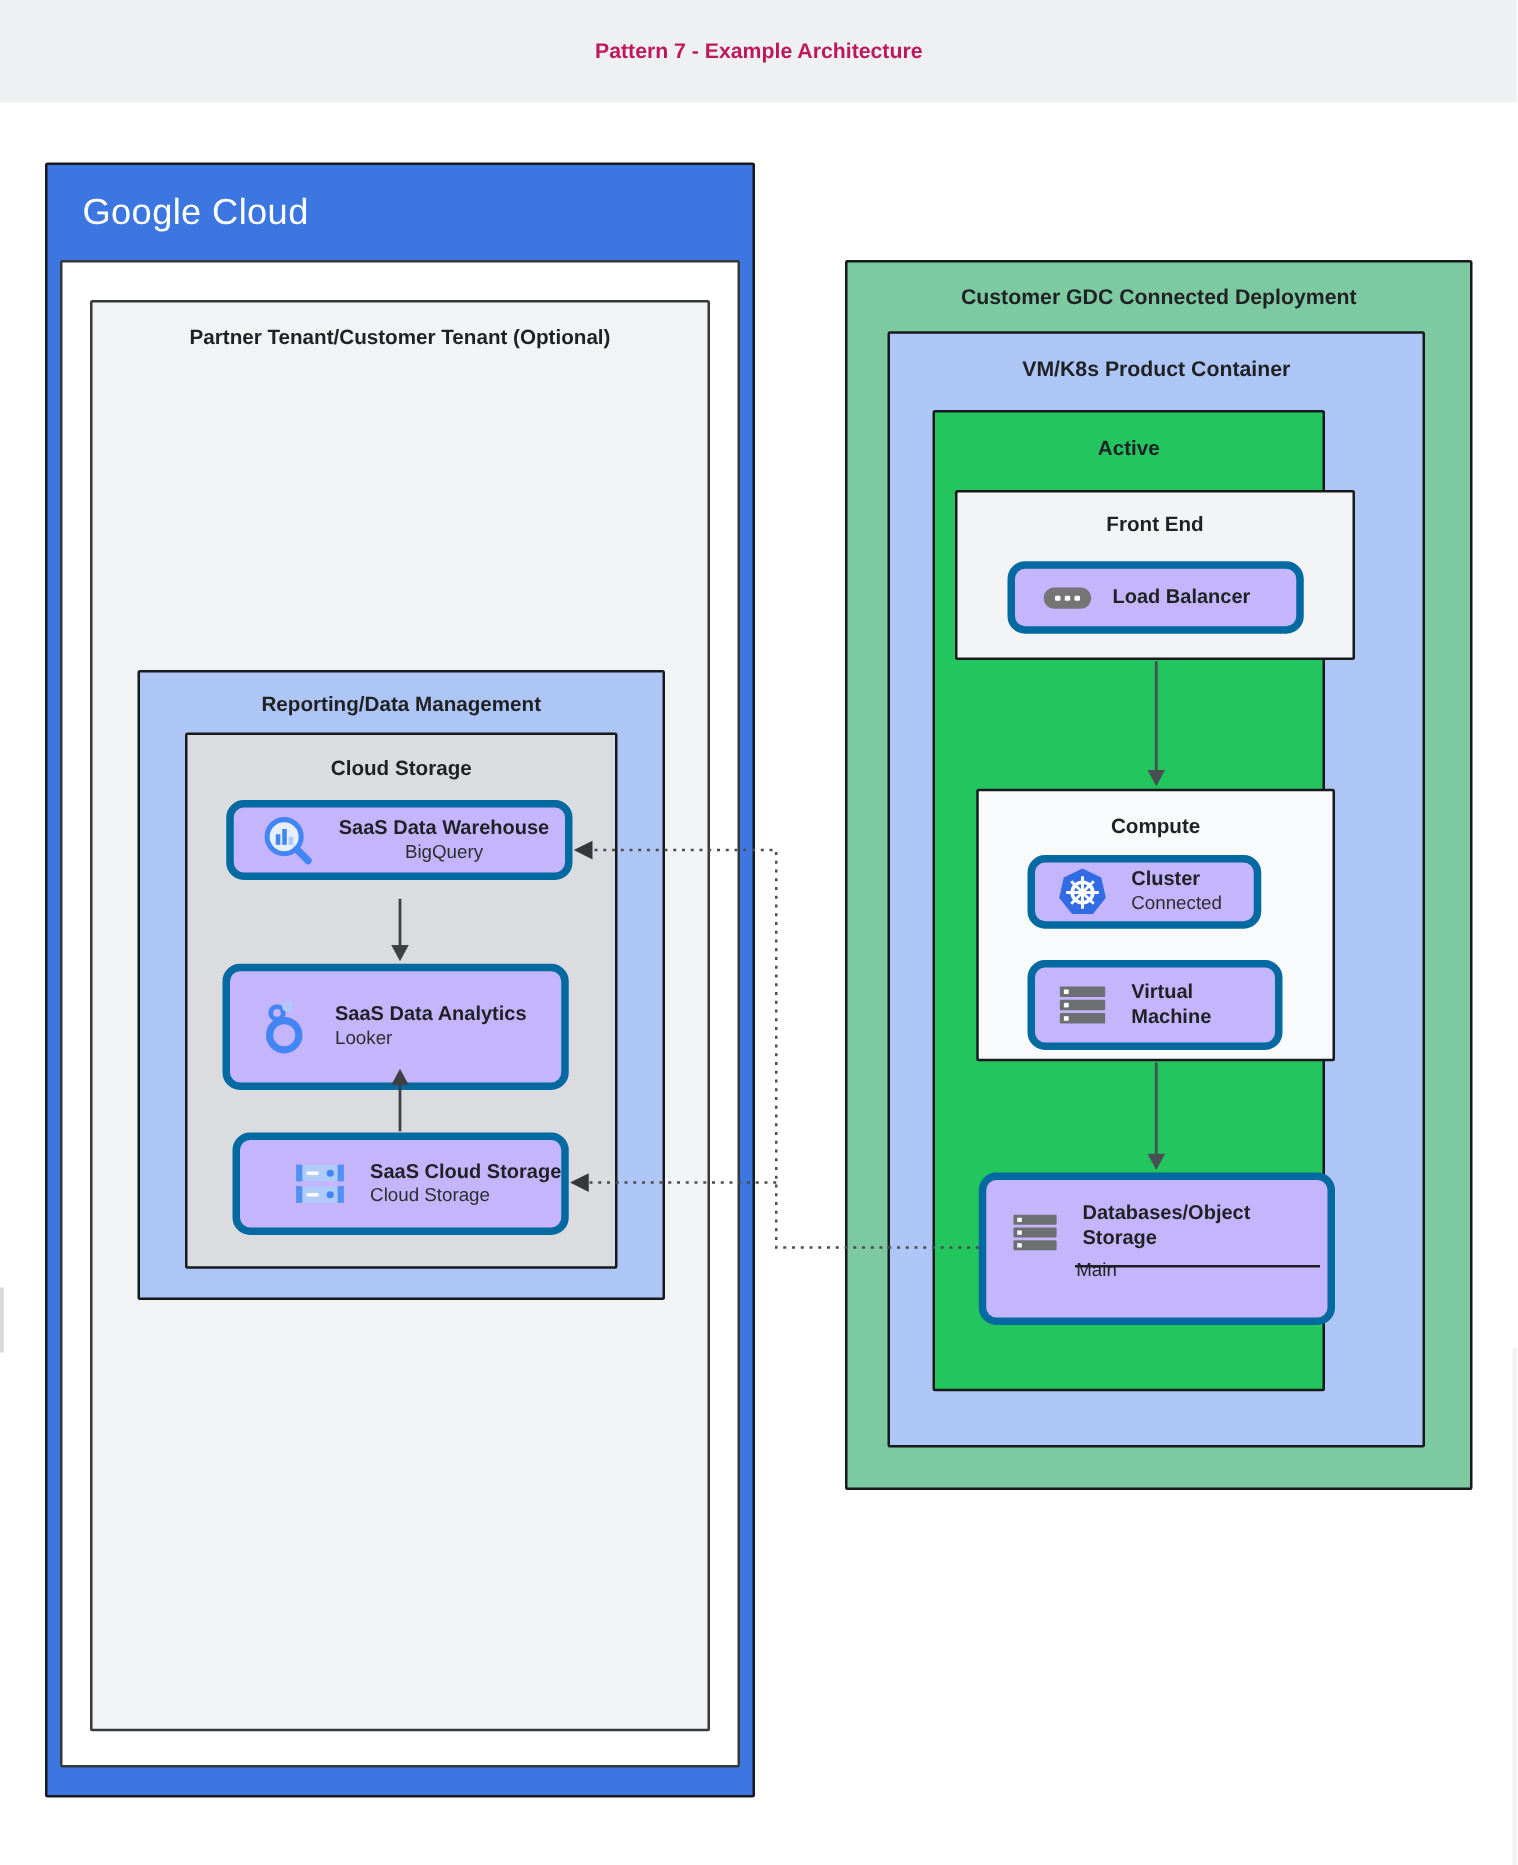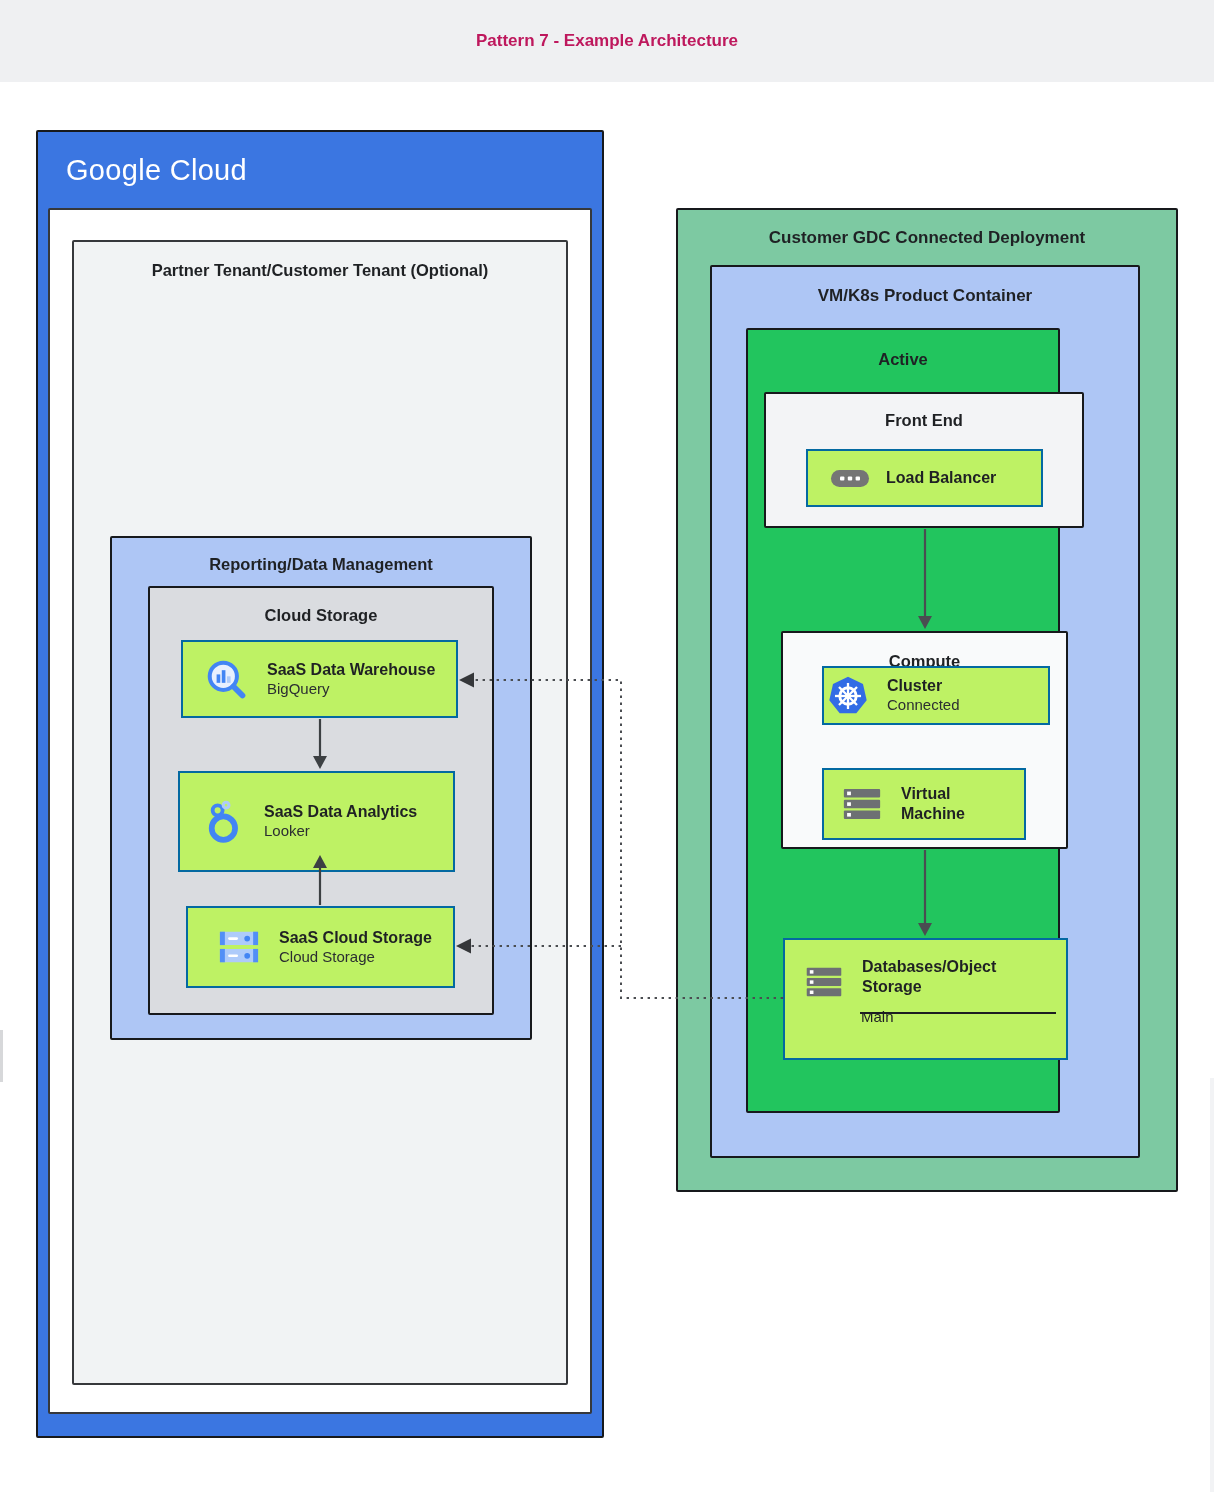--- a/index.html
+++ b/index.html
@@ -16,21 +16,21 @@
   .zone-lightgray{background:#f1f3f4;border:2px solid #36383b;}
   .zone-babyblue{background:#aec6f5;}
   .zone-gray{background:#dadce0;}
   .zone-green{background:#7dc9a2;}
   .zone-faint{background:#f4f5f6;}
   .zone-faint2{background:#fafbfc;}
 
   .zone-label{display:block;text-align:center;font-weight:bold;font-size:16.5px;color:#1f2124;}
   .gc-logo{position:absolute;left:28px;top:22px;color:#ffffff;font-size:29px;letter-spacing:.3px;}
 
-  .card{background:#bef264;border:2px solid #0369a1;border-radius:0;display:flex;align-items:center;}
+  .card{background:#c4b5fd;border:6px solid #0369a1;border-radius:14px;display:flex;align-items:center;}
   .card .icon{flex:0 0 auto;display:flex;align-items:center;justify-content:center;}
   .card .txt{line-height:1.25;}
   .card .txt .t1{font-weight:bold;font-size:16px;color:#1f2124;}
   .card .txt .t2{font-size:15px;color:#2b2e31;}
 
   .divider{position:absolute;height:0;border-top:2px solid #1c1e21;}
   .main-label{position:absolute;font-size:15px;color:#1f2124;}
 
   svg{display:block;}
   .overlay{position:absolute;left:0;top:0;pointer-events:none;}
@@ -57,21 +57,21 @@
   </div>
 
   <div class="abs zone zone-babyblue" style="left:110px;top:536px;width:422px;height:504px;">
     <span class="zone-label" style="margin-top:17px;">Reporting/Data Management</span>
   </div>
 
   <div class="abs zone zone-gray" style="left:148px;top:586px;width:346px;height:429px;">
     <span class="zone-label" style="margin-top:18px;">Cloud Storage</span>
   </div>
 
-  <div class="abs card" style="left:181px;top:640px;width:277px;height:78px;padding-left:20px;gap:18px;">
+  <div class="abs card" style="left:181px;top:640px;width:277px;height:64px;padding-left:20px;gap:18px;text-align:center;">
     <span class="icon">
       <svg width="46" height="46" viewBox="0 0 24 24">
         <circle cx="10.6" cy="10.6" r="7.1" fill="#e8f0fe" stroke="#4285f4" stroke-width="2.1"></circle>
         <rect x="7.1" y="9.6" width="1.9" height="4.4" fill="#4285f4"></rect>
         <rect x="9.8" y="7.4" width="1.9" height="6.6" fill="#4285f4"></rect>
         <rect x="12.5" y="10.6" width="1.9" height="3.4" fill="#aecbfa"></rect>
         <line x1="15.9" y1="15.9" x2="20.6" y2="20.6" stroke="#4285f4" stroke-width="3" stroke-linecap="round"></line>
       </svg>
     </span>
     <span class="txt">
@@ -88,21 +88,21 @@
         <line x1="10.8" y1="7.9" x2="12" y2="9.6" stroke="#4285f4" stroke-width="2"></line>
         <circle cx="13.6" cy="3.2" r="1.5" fill="none" stroke="#aecbfa" stroke-width="1.6"></circle>
       </svg>
     </span>
     <span class="txt">
       <div class="t1">SaaS Data Analytics</div>
       <div class="t2">Looker</div>
     </span>
   </div>
 
-  <div class="abs card" style="left:186px;top:906px;width:269px;height:82px;padding-left:28px;gap:17px;">
+  <div class="abs card" style="left:186px;top:906px;width:269px;height:82px;padding-left:28px;gap:17px;justify-content:flex-end;">
     <span class="icon">
       <svg width="46" height="42" viewBox="0 0 24 22">
         <g>
           <rect x="2" y="3" width="20" height="7" rx="0.8" fill="#aecbfa"></rect>
           <rect x="2" y="3" width="2.6" height="7" fill="#4285f4" opacity="0.85"></rect>
           <rect x="19.4" y="3" width="2.6" height="7" fill="#4285f4" opacity="0.85"></rect>
           <rect x="6.3" y="5.9" width="5.2" height="1.4" rx="0.7" fill="#ffffff"></rect>
           <circle cx="16.3" cy="6.6" r="1.5" fill="#4285f4"></circle>
         </g>
         <g transform="translate(0,9)">
@@ -147,21 +147,21 @@
     </span>
     <span class="txt">
       <div class="t1">Load Balancer</div>
     </span>
   </div>
 
   <div class="abs zone zone-faint2" style="left:781px;top:631px;width:287px;height:218px;background:#f9fafb;">
     <span class="zone-label" style="margin-top:19px;">Compute</span>
   </div>
 
-  <div class="abs card" style="left:822px;top:666px;width:228px;height:59px;padding-left:1px;gap:16px;">
+  <div class="abs card" style="left:822px;top:684px;width:187px;height:59px;padding-left:15px;gap:16px;">
     <span class="icon">
       <svg width="46" height="46" viewBox="0 0 24 24">
         <polygon points="12,2 19.82,5.76 21.75,14.23 16.34,21.01 7.66,21.01 2.25,14.23 4.18,5.76" fill="#326ce5"></polygon>
         <g stroke="#ffffff" stroke-width="1.2">
           <line x1="12" y1="12" x2="12" y2="5.2"></line>
           <line x1="12" y1="12" x2="12" y2="18.8"></line>
           <line x1="12" y1="12" x2="5.2" y2="12"></line>
           <line x1="12" y1="12" x2="18.8" y2="12"></line>
           <line x1="12" y1="12" x2="7.3" y2="7.3"></line>
           <line x1="12" y1="12" x2="16.7" y2="7.3"></line>

